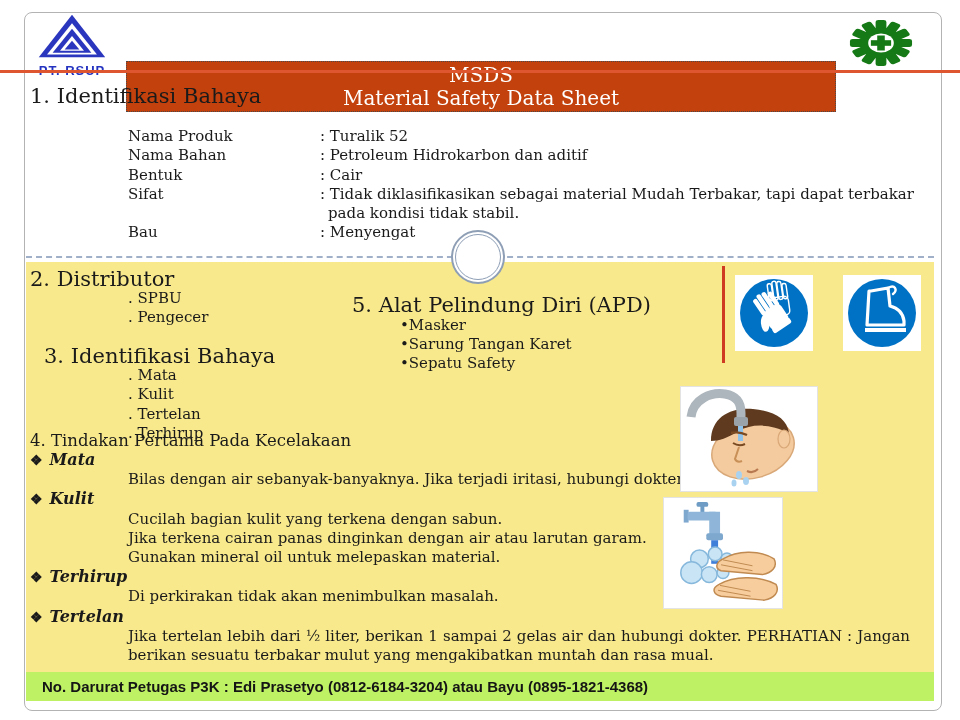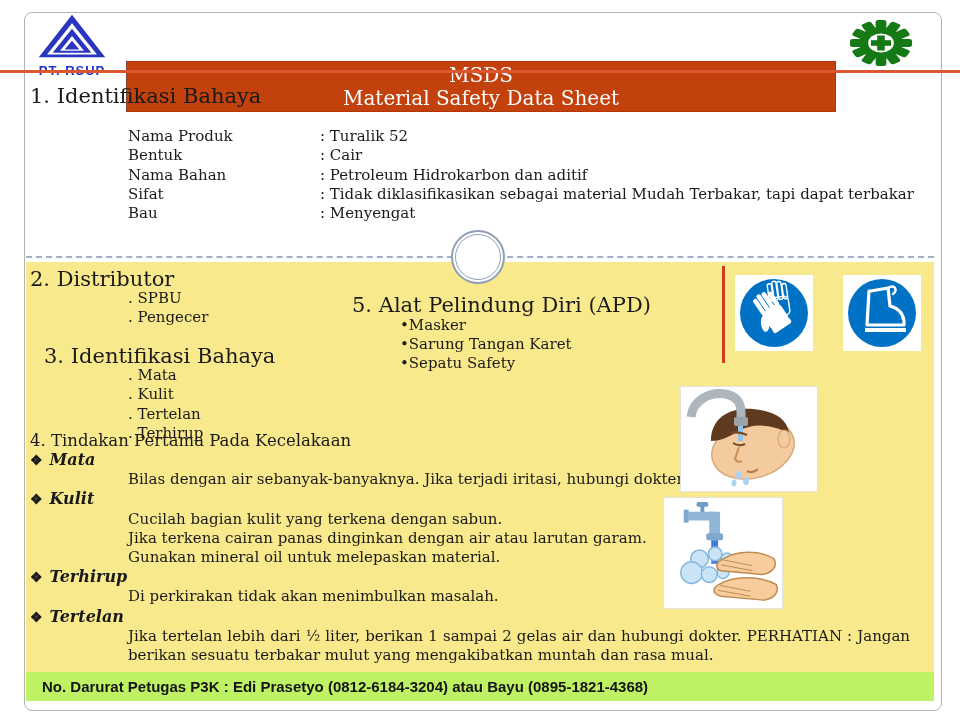--- a/index.html
+++ b/index.html
@@ -94,31 +94,32 @@
 
   <div class="abs orange-line"></div>
 
   <div class="abs h1" style="left:30px;top:84px;">1. Identifikasi Bahaya</div>
   <div class="abs body-txt s1-rows">
     <div class="row">
       <span class="lbl">Nama Produk</span>
       <span>: Turalik 52</span>
     </div>
     <div class="row">
+      <span class="lbl">Nama Bahan</span>
+      <span>: Petroleum Hidrokarbon dan aditif</span>
+    </div>
+    <div class="row">
       <span class="lbl">Bentuk</span>
       <span>: Cair</span>
-    </div>
-    <div class="row">
-      <span class="lbl">Nama Bahan</span>
-      <span>: Petroleum Hidrokarbon dan aditif</span>
     </div>
     <div class="row">
       <span class="lbl">Sifat</span>
       <span>
         <span>: Tidak diklasifikasikan sebagai material Mudah Terbakar, tapi dapat terbakar</span>
+        <span class="val2" style="display:block;">pada kondisi tidak stabil.</span>
       </span>
     </div>
     <div class="row">
       <span class="lbl">Bau</span>
       <span>: Menyengat</span>
     </div>
   </div>
 
   <div class="abs divider"></div>
   <div class="abs divider-circle"></div>

